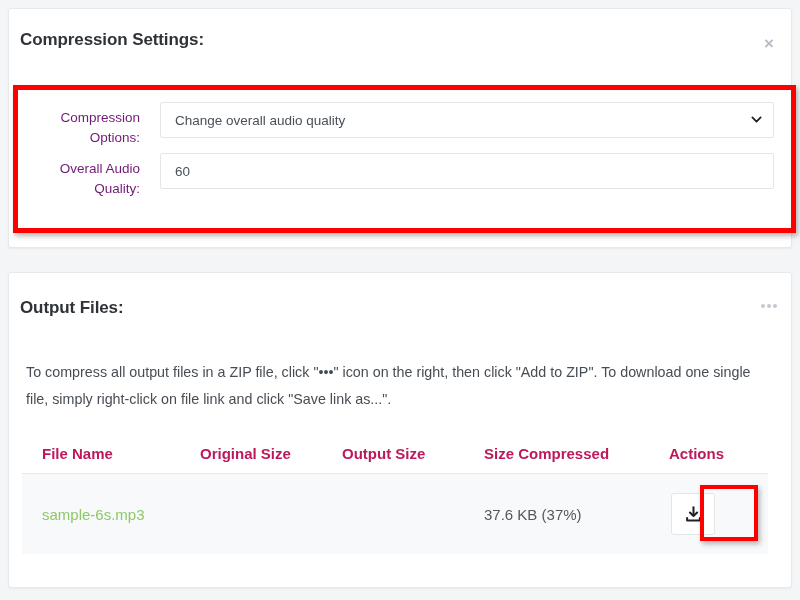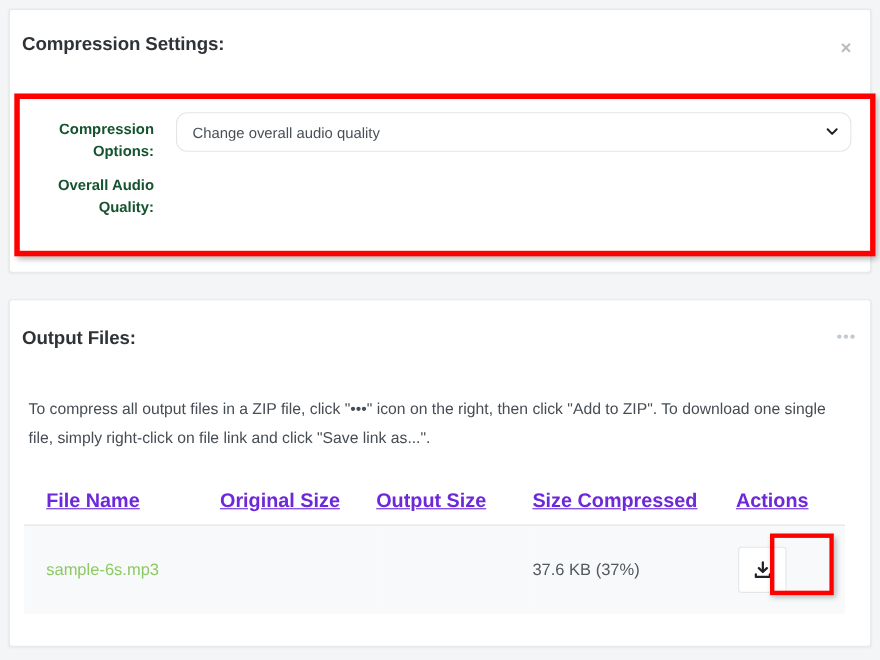--- a/index.html
+++ b/index.html
@@ -122,38 +122,38 @@
     display: flex;
     align-items: flex-start;
   }
   #row-options { left: 22px; top: 102px; width: 752px; }
   #row-quality { left: 22px; top: 153px; width: 752px; }
 
   .form-label {
     width: 122px;
     text-align: right;
     font-size: 13.5px;
-    font-weight: bold;
-    color: #14532d;
+    font-weight: normal;
+    color: #701a75;
     line-height: 1.45;
     padding-top: 6px;
     padding-right: 4px;
   }
 
   .field-wrap {
     position: relative;
     margin-left: 16px;
     flex: 1;
   }
 
   .field {
     width: 100%;
     height: 36px;
     border: 1px solid #e3e6e8;
-    border-radius: 10px;
+    border-radius: 2px;
     background: #fff;
     font-family: "Liberation Sans", sans-serif;
     font-size: 13.5px;
     color: #4a5058;
     padding: 0 30px 0 14px;
     outline: none;
     line-height: 34px;
   }
 
   .select-field {
@@ -187,27 +187,26 @@
   .files-table {
     position: absolute;
     left: 22px;
     top: 435px;
     width: 746px;
     border-collapse: collapse;
     table-layout: fixed;
   }
 
   .files-table th {
-    font-size: 18px;
+    font-size: 15px;
     font-weight: bold;
-    color: #6d28d9;
+    color: #be185d;
     text-align: left;
     padding: 10px 0 11px 0;
     border-bottom: 1px solid #e6e8ea;
-    text-decoration: underline;
   }
 
   .files-table td {
     font-size: 15px;
     color: #53585f;
     padding: 19px 0 19px 0;
     background: #f8f9fa;
     vertical-align: middle;
   }
 
@@ -256,20 +255,23 @@
     <div class="field-wrap">
       <input class="field select-field" id="opt-select" readonly="" value="Change overall audio quality" style="">
       <svg class="chev" viewBox="0 0 12 12">
         <path d="M1.5 3.8 L6 8.4 L10.5 3.8" fill="none" stroke="currentColor" stroke-width="1.9" stroke-linecap="round" stroke-linejoin="round"></path>
       </svg>
     </div>
   </div>
 
   <div class="form-row" id="row-quality">
     <div class="form-label">Overall Audio Quality:</div>
+    <div class="field-wrap">
+      <input class="field" id="qual-input" type="text" value="60" style="">
+    </div>
   </div>
 
   <div class="annot-box" id="annot-settings"></div>
 
   <div class="card" id="output-card"></div>
 
   <h2 class="card-title" id="output-title">Output Files:</h2>
 
   <div class="ellipsis-btn">
     <span></span>

